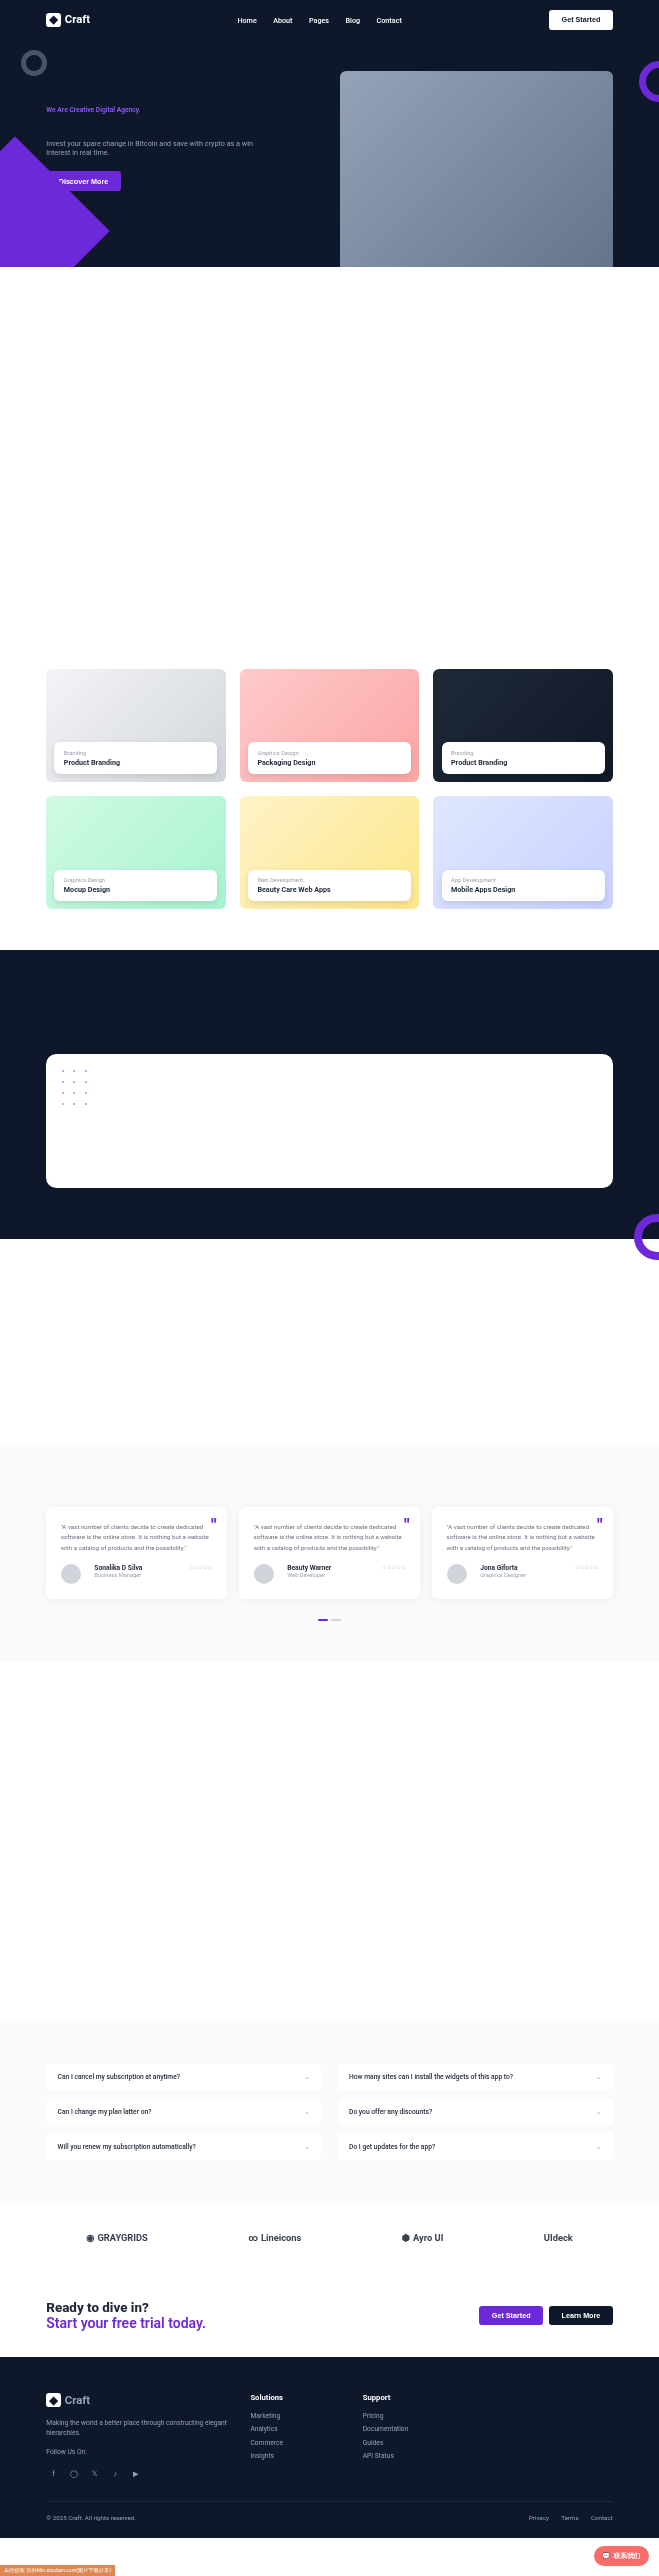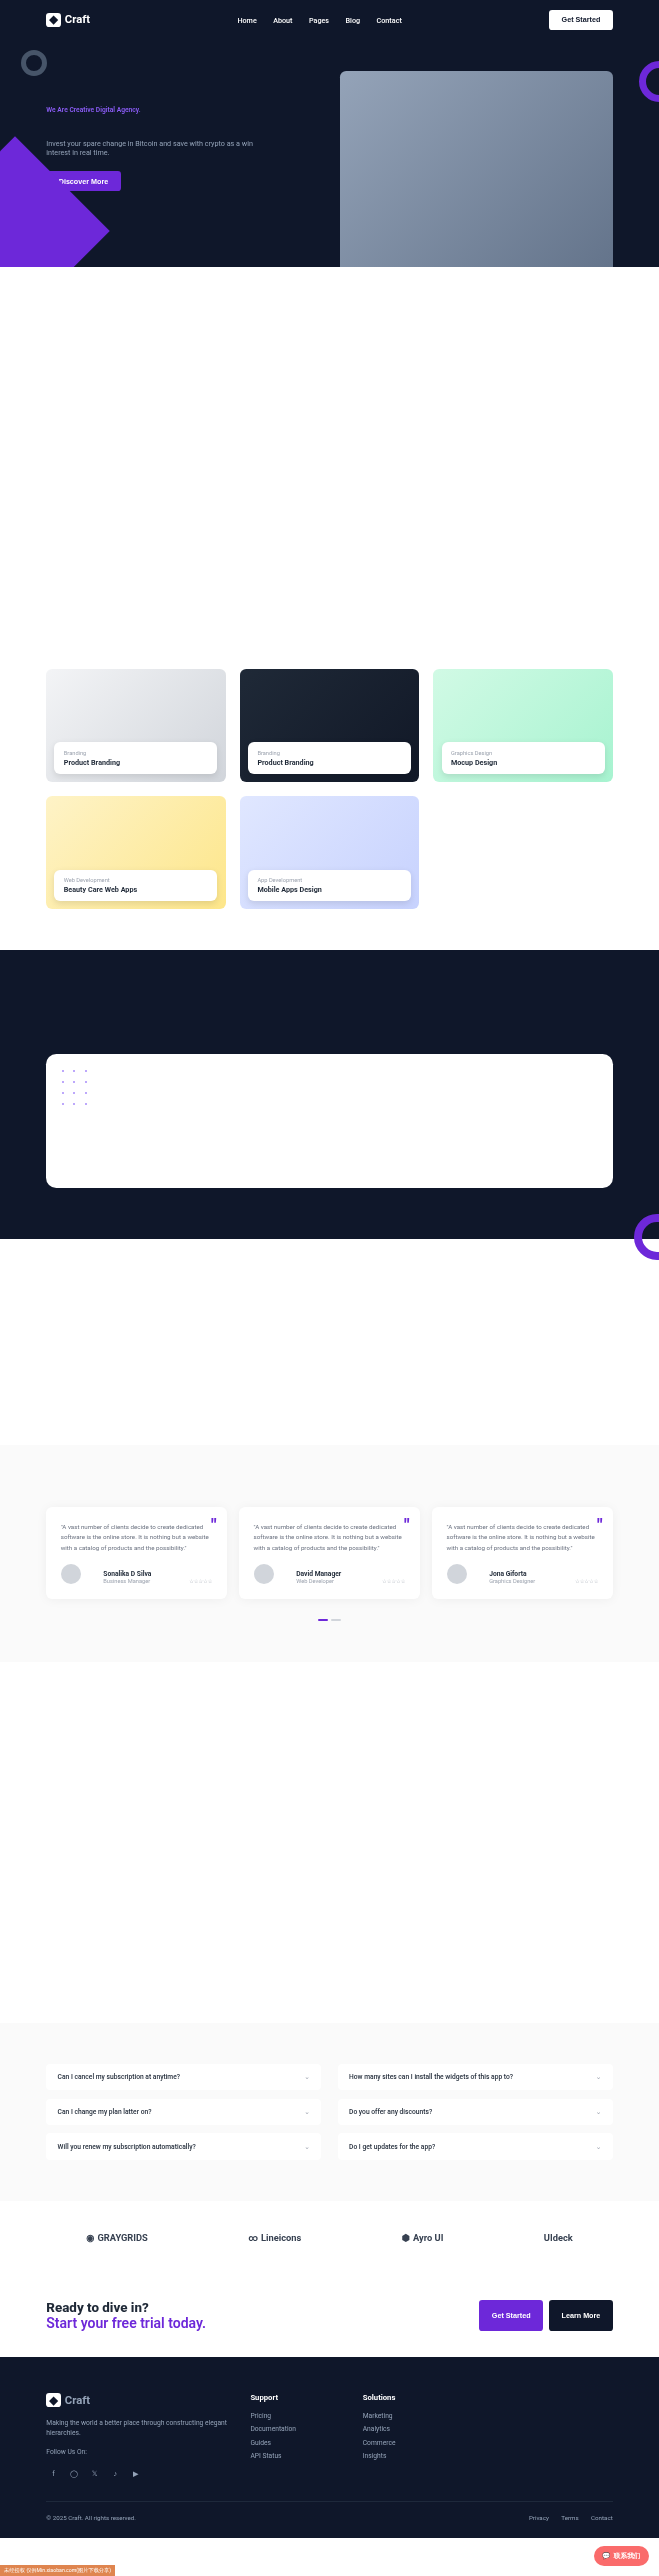--- a/index.html
+++ b/index.html
@@ -56,21 +56,21 @@
 .cta-dots{position:absolute;top:15.5px;left:15.5px;width:31px;height:41px;display:grid;grid-template-columns:repeat(3,1fr);gap:3.1px}
 .cta-dots span{width:2.1px;height:2.1px;background:#a78bfa;border-radius:50%}
 .cta-ring{position:absolute;right:-20.6px;bottom:-20.6px;width:46px;height:46px;border:8.2px solid #6d28d9;border-radius:50%}
 
 
 .testimonials{padding:62px 0 41px;background:#fafafa}
 .testimonials .grid-3{gap:12.4px}
 .tcard{background:#fff;padding:14.4px;border-radius:6.2px;box-shadow:0 1px 10.3px rgba(0,0,0,.05);position:relative}
 .tquote{position:absolute;top:8.2px;right:10.3px;color:#6d28d9;font-size:16.5px;font-weight:900}
 .ttext{font-size:6.2px;color:#6b7280;line-height:1.7;margin-bottom:10.3px}
-.tauthor{display:flex;align-items:flex-end;gap:22px}
+.tauthor{display:flex;align-items:flex-start;gap:13px}
 .tavatar{width:20.6px;height:20.6px;border-radius:50%;background:#d1d5db}
 .tname{font-size:6.7px;font-weight:700}
 .trole{font-size:5.7px;color:#9ca3af}
 .tstars{margin-left:auto;color:#9ca3af;font-size:5.2px}
 .tdots{display:flex;justify-content:center;gap:3.1px;margin-top:20.6px}
 .tdots span{width:10.3px;height:1.5px;background:#d1d5db;border-radius:1px}
 .tdots span.active{background:#6d28d9}
 
 
 .faq{padding:41px 0;background:#fafafa}
@@ -78,21 +78,21 @@
 .faq-item{background:#fff;padding:9.3px 11.3px;border-radius:4.1px;display:flex;justify-content:space-between;align-items:center;font-size:6.7px;font-weight:500;cursor:pointer}
 .faq-chevron{color:#9ca3af}
 
 
 .brands{padding:31px 0;background:#fff}
 .brand-row{display:flex;justify-content:space-around;align-items:center;gap:20.6px}
 .brand{font-size:9.3px;font-weight:700;color:#374151;display:flex;align-items:center;gap:3.1px}
 
 
 .cta-banner{padding:26px 0;background:#fff}
-.cta-banner-inner{display:flex;justify-content:space-between;}
+.cta-banner-inner{display:flex;justify-content:space-between;align-items:center}
 .cta-banner-title{font-size:13.4px;font-weight:800}
 .cta-banner-sub{font-size:14px;font-weight:600;color:#6d28d9}
 .cta-banner-actions{display:flex;gap:6.2px}
 .btn-dark{background:#0f172a;color:#fff}
 
 
 .footer{background:#0f172a;color:#94a3b8;padding:36px 0 15.5px;font-size:6.7px}
 .footer-grid{display:grid;grid-template-columns:2fr 1fr 1fr 1.5fr;gap:20.6px;margin-bottom:20.6px}
 .footer h4{color:#fff;font-size:7.7px;margin-bottom:10.3px}
 .footer p{margin-bottom:8.2px;line-height:1.6}
@@ -151,20 +151,27 @@
 <section class="portfolio">
   <div class="container grid-3" id="portfolio-grid">
       <div class="card">
     <div class="card-img c1"></div>
     <div class="card-info">
       <div class="card-cat">Branding</div>
       <div class="card-title">Product Branding</div>
     </div>
       </div>
       <div class="card">
+    <div class="card-img c2"></div>
+    <div class="card-info">
+      <div class="card-cat">Graphics Design</div>
+      <div class="card-title">Packaging Design</div>
+    </div>
+      </div>
+      <div class="card">
     <div class="card-img c3"></div>
     <div class="card-info">
       <div class="card-cat">Branding</div>
       <div class="card-title">Product Branding</div>
     </div>
       </div>
       <div class="card">
     <div class="card-img c5"></div>
     <div class="card-info">
       <div class="card-cat">Graphics Design</div>
@@ -226,21 +233,21 @@
             </div>
       <div class="tstars">☆☆☆☆☆</div>
     </div>
         </div>
         <div class="tcard">
     <div class="tquote">"</div>
     <p class="ttext">"A vast number of clients decide to create dedicated software is the online store. It is nothing but a website with a catalog of products and the possibility."</p>
     <div class="tauthor">
       <div class="tavatar"></div>
       <div>
-              <div class="tname">David Manager</div>
+              <div class="tname">Beauty Warner</div>
       <div class="trole">Web Developer</div>
             </div>
       <div class="tstars">☆☆☆☆☆</div>
     </div>
         </div>
         <div class="tcard">
     <div class="tquote">"</div>
     <p class="ttext">"A vast number of clients decide to create dedicated software is the online store. It is nothing but a website with a catalog of products and the possibility."</p>
     <div class="tauthor">
       <div class="tavatar"></div>
@@ -325,38 +332,38 @@
         <p>Making the world a better place through constructing elegant hierarchies.</p>
         <p>Follow Us On:</p>
         <div class="socials">
           <span>f</span>
           <span>◯</span>
           <span>𝕏</span>
           <span>♪</span>
           <span>▶</span>
         </div>
       </div>
+      <div id="footer-col-0">
+          <h4>Solutions</h4>
+          <ul>
+            <li><a>Marketing</a></li>
+            <li><a>Analytics</a></li>
+            <li><a>Commerce</a></li>
+            <li><a>Insights</a></li>
+          </ul>
+        </div>
       <div id="footer-col-1">
           <h4>Support</h4>
           <ul>
             <li><a>Pricing</a></li>
             <li><a>Documentation</a></li>
             <li><a>Guides</a></li>
             <li><a>API Status</a></li>
           </ul>
         </div>
-      <div id="footer-col-0">
-          <h4>Solutions</h4>
-          <ul>
-            <li><a>Marketing</a></li>
-            <li><a>Analytics</a></li>
-            <li><a>Commerce</a></li>
-            <li><a>Insights</a></li>
-          </ul>
-        </div>
     </div>
     <div class="footer-bottom">
       <div>© 2025 Craft. All rights reserved.</div>
       <div class="footer-bottom-links">
         <a>Privacy</a>
         <a>Terms</a>
         <a>Contact</a>
       </div>
     </div>
   </div>

